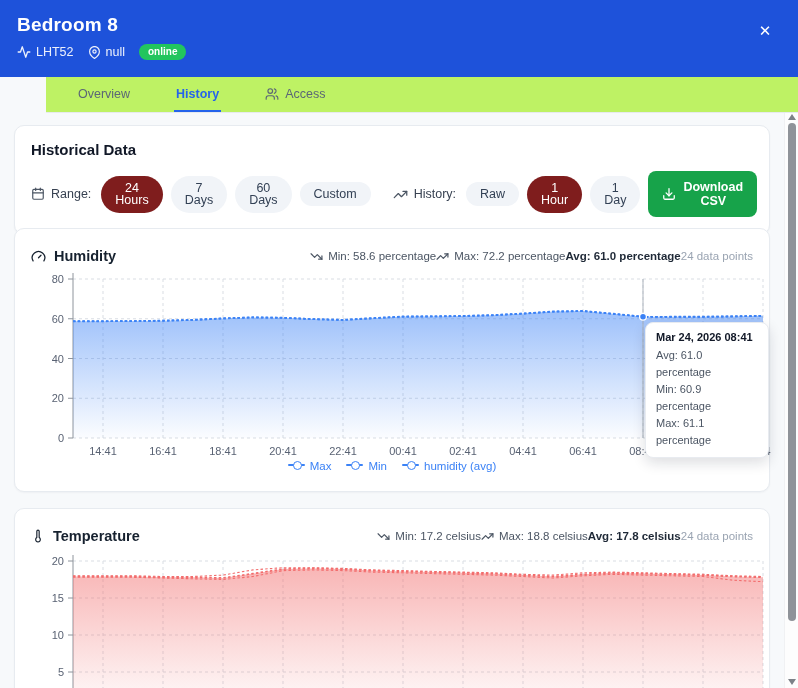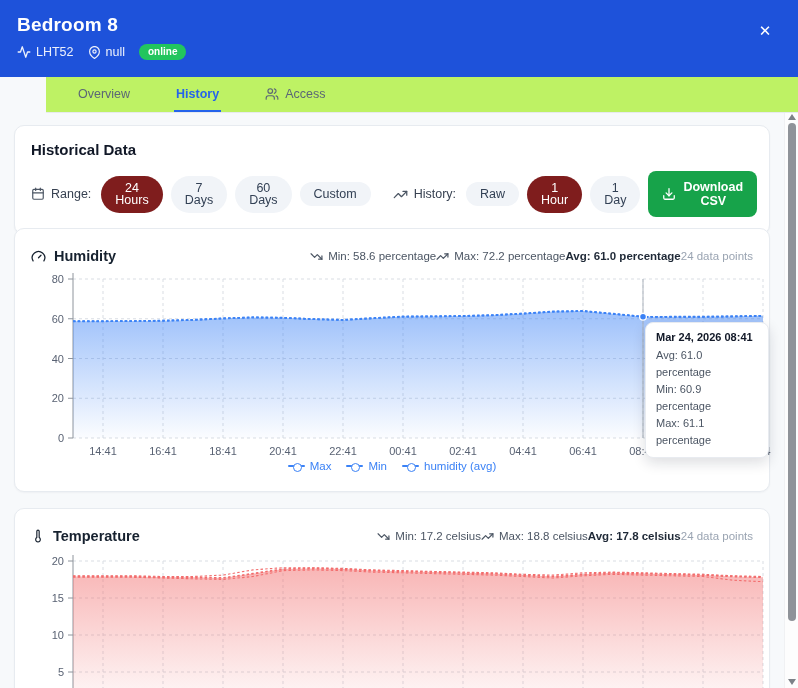--- a/index.html
+++ b/index.html
@@ -85,21 +85,21 @@
     background: #fff; border: 1px solid #e8ebf0; border-radius: 8px;
     box-shadow: 0 5px 14px rgba(15,23,42,.14); padding: 8px 10px; z-index: 5;
   }
   .tooltip .tt-title { font-size: 11px; font-weight: 700; color: #111827; margin-bottom: 4px; }
   .tooltip .tt-row { font-size: 11px; color: #4b5563; line-height: 1.55; }
   
   .legend {
     position: absolute; left: 0; right: 0; top: 231px;
     display: flex; justify-content: center; gap: 15px;
   }
-  .lg-item { display: inline-flex; align-items: center; gap: 5px; font-size: 11.5px; color: #3b82f6; cursor: pointer; }
+  .lg-item { display: inline-flex; gap: 5px; font-size: 11.5px; color: #3b82f6; cursor: pointer; }
   .lg-mark { width: 17px; height: 9px; position: relative; display: inline-block; }
   .lg-mark::before { content: ""; position: absolute; left: 0; right: 0; top: 3.5px; height: 2px; background: #3b82f6; border-radius: 1px; }
   .lg-mark::after { content: ""; position: absolute; left: 5px; top: 1px; width: 7px; height: 7px; border-radius: 50%; background: #fff; border: 1.6px solid #3b82f6; }
   
   .scrollbar {
     position: absolute; right: 0; top: 113px; bottom: 0; width: 14px;
     background: #fdfdfd; border-left: 1px solid #f0f1f3;
   }
   .sb-thumb {
     position: absolute; left: 3px; width: 8px; top: 10px; height: 498px;

